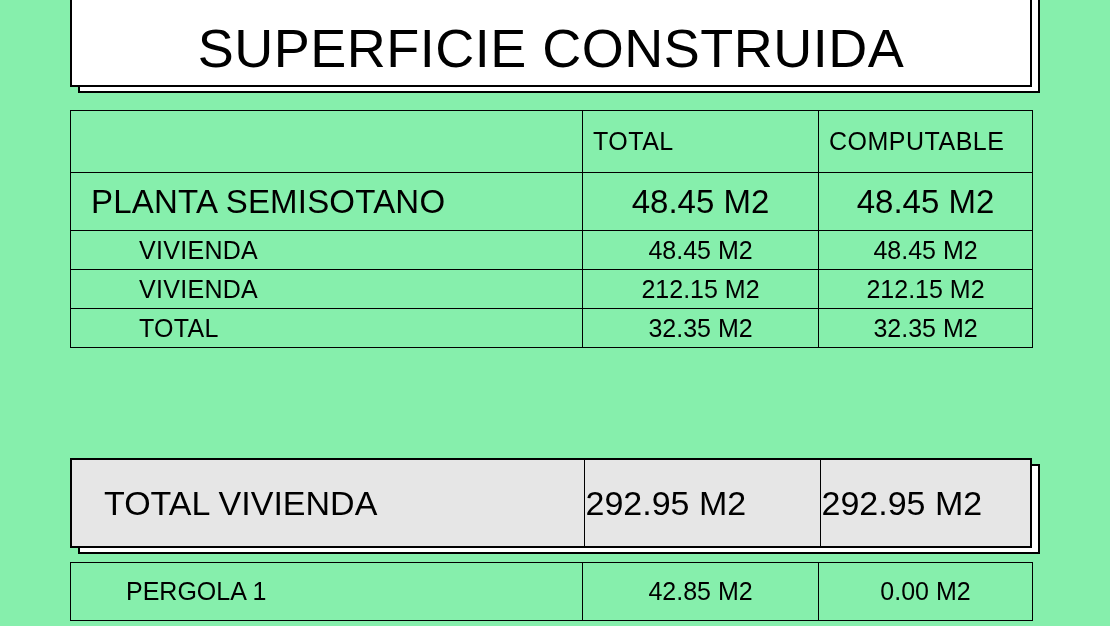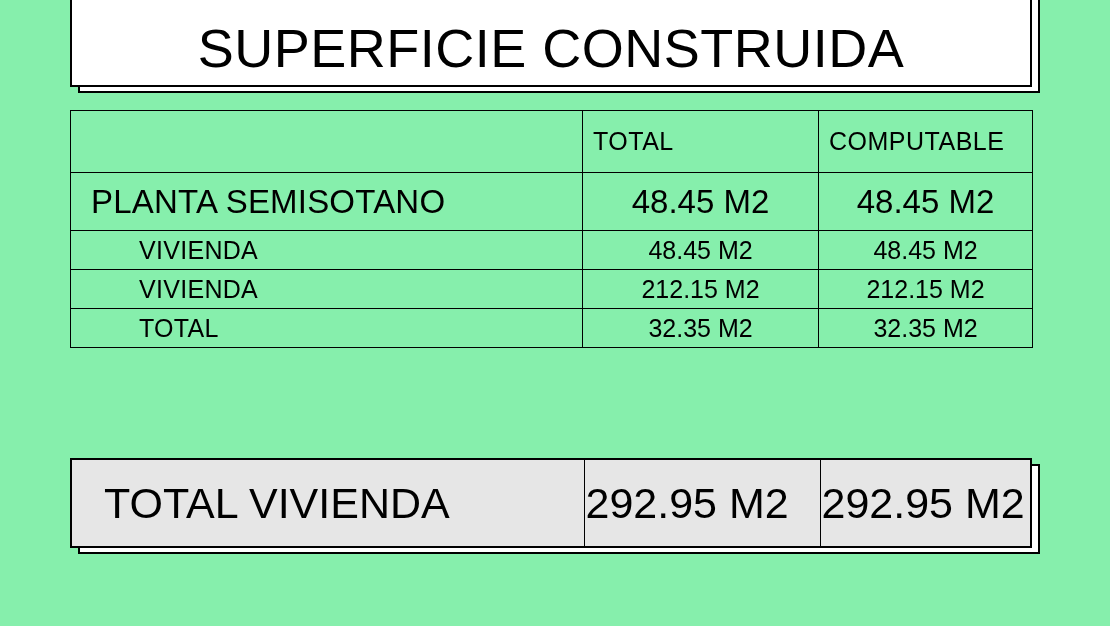--- a/index.html
+++ b/index.html
@@ -126,21 +126,21 @@
   table.total {
     border-collapse: collapse;
     width: 100%;
     height: 100%;
     table-layout: fixed;
   }
   table.total td {
     border: 1.5px solid #000000;
     vertical-align: middle;
     box-sizing: border-box;
-    font-size: 43px;
+    font-size: 34px;
   }
   table.total td.lbl {
     padding-left: 32px;
     border-left: none;
     border-top: none;
     border-bottom: none;
   }
   table.total td.val {
     text-align: left;
     border-top: none;
@@ -237,14 +237,32 @@
       <tbody>
         <tr>
           <td class="lbl">TOTAL VIVIENDA</td>
           <td class="val">292.95 M2</td>
           <td class="val last">292.95 M2</td>
         </tr>
       </tbody>
     </table>
   </div>
 
+  <div class="clip-bottom">
+    <div class="bottom-wrap" style="position:absolute; left:70px; top:0;">
+      <table class="bottom">
+        <colgroup>
+          <col class="c-label">
+            <col class="c-total">
+            <col class="c-comp">
+        </colgroup>
+        <tbody>
+          <tr>
+            <td class="lbl">PERGOLA 1</td>
+            <td class="val">42.85 M2</td>
+            <td class="val">0.00 M2</td>
+          </tr>
+        </tbody>
+      </table>
+    </div>
+  </div>
 
 </div>
 
 </body></html>

